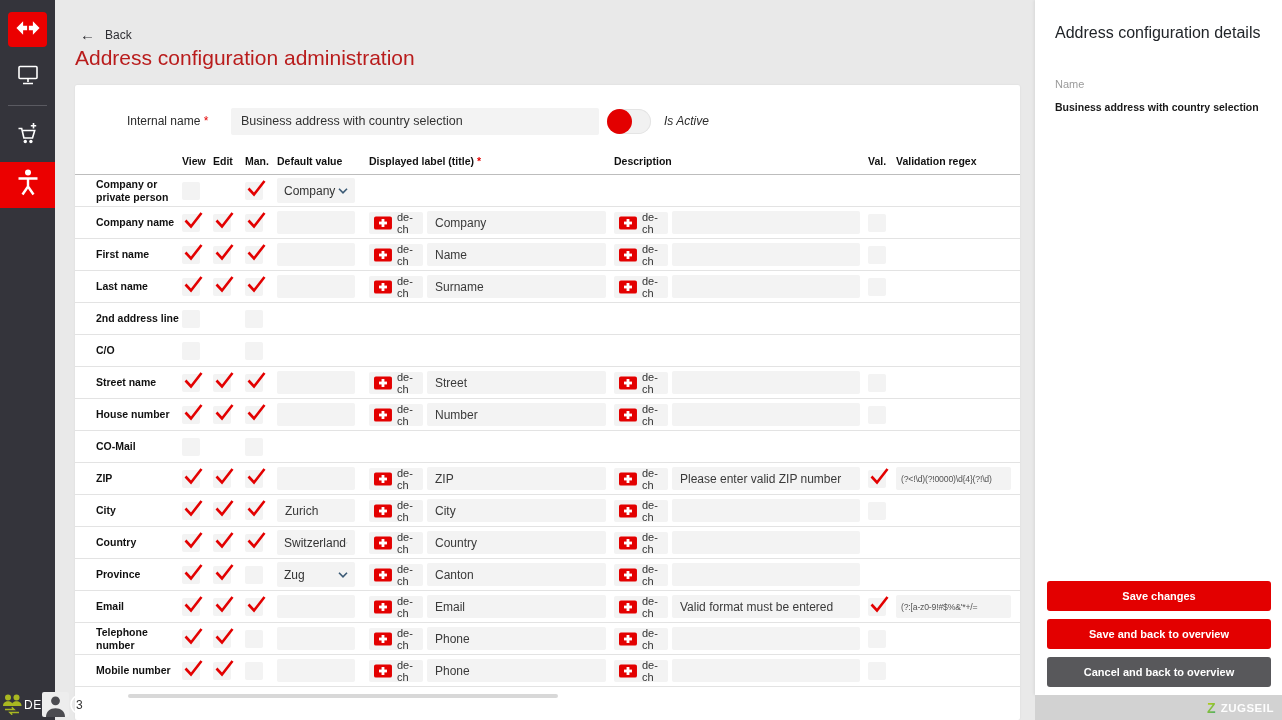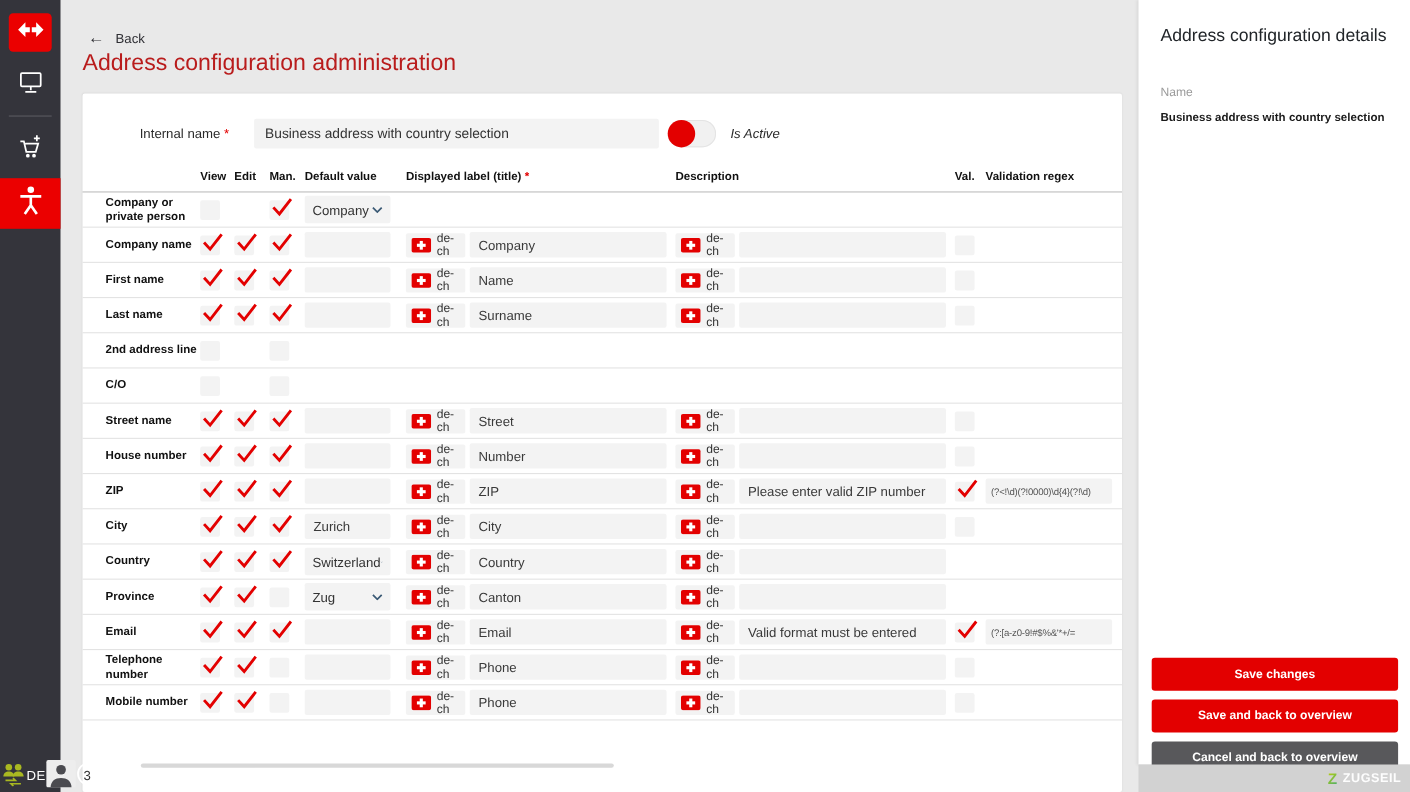--- a/index.html
+++ b/index.html
@@ -62,21 +62,21 @@
   
   .hscroll { position:absolute; left:128px; top:694px; width:430px; height:4px; background:#d8d8d8; border-radius:2px; z-index:6; }
   .bl-num { position:absolute; left:76px; top:698px; font-size:12px; color:#333; z-index:6; }
 
   
   .rpanel { position:absolute; left:1035px; top:0; width:247px; height:695px; background:#fff;
             box-shadow:-1px 0 3px rgba(0,0,0,.08); z-index:4; }
   .rp-title { font-size:16px; color:#212529; font-weight:400; margin:24px 0 0 20px; }
   .rp-name-label { font-size:11px; color:#9b9b9b; margin:36px 0 0 20px; }
   .rp-name-value { font-size:10.5px; font-weight:bold; color:#1a1a1a; margin:11px 0 0 20px; white-space:nowrap; }
-  .rp-btns { position:absolute; left:12px; right:11px; top:598px; }
+  .rp-btns { position:absolute; left:12px; right:11px; top:581px; }
   .btn { display:block; width:100%; height:30px; border:none; border-radius:3px; color:#fff;
          font-family:inherit; font-size:11px; font-weight:bold; margin-bottom:8px; cursor:pointer; }
   .btn.red { background:#e30000; }
   .btn.gray { background:#58585b; }
 
   
   .fstrip { position:absolute; left:1035px; top:695px; width:247px; height:25px; background:#d2d2d2; z-index:5;
             display:flex; align-items:center; justify-content:flex-end; padding-right:8px; gap:5px; }
   .z-glyph { font-size:14px; font-weight:bold; color:#8cc41e;
              background:linear-gradient(135deg,#c8d400,#3aa87a); -webkit-background-clip:text; background-clip:text;
@@ -541,20 +541,37 @@
         </div>
         <div class="ccell">
           <div class="tinput descinput"></div>
         </div>
         <div class="ccell">
           <div class="cb"></div>
         </div>
         <div class="ccell"></div>
       </div>
       <div class="trow grid">
+        <div class="rlabel">CO-Mail</div>
+        <div class="ccell">
+          <div class="cb"></div>
+        </div>
+        <div class="ccell"></div>
+        <div class="ccell">
+          <div class="cb"></div>
+        </div>
+        <div class="ccell"></div>
+        <div class="ccell"></div>
+        <div class="ccell"></div>
+        <div class="ccell"></div>
+        <div class="ccell"></div>
+        <div class="ccell"></div>
+        <div class="ccell"></div>
+      </div>
+      <div class="trow grid">
         <div class="rlabel">ZIP</div>
         <div class="ccell">
           <div class="cb">
             <svg width="23" height="21" viewBox="0 0 23 21">
               <path d="M3.5 10.5 L9 16.5 L19.5 3" fill="none" stroke="#e30000" stroke-width="2.6"></path>
             </svg>
           </div>
         </div>
         <div class="ccell">
           <div class="cb">

